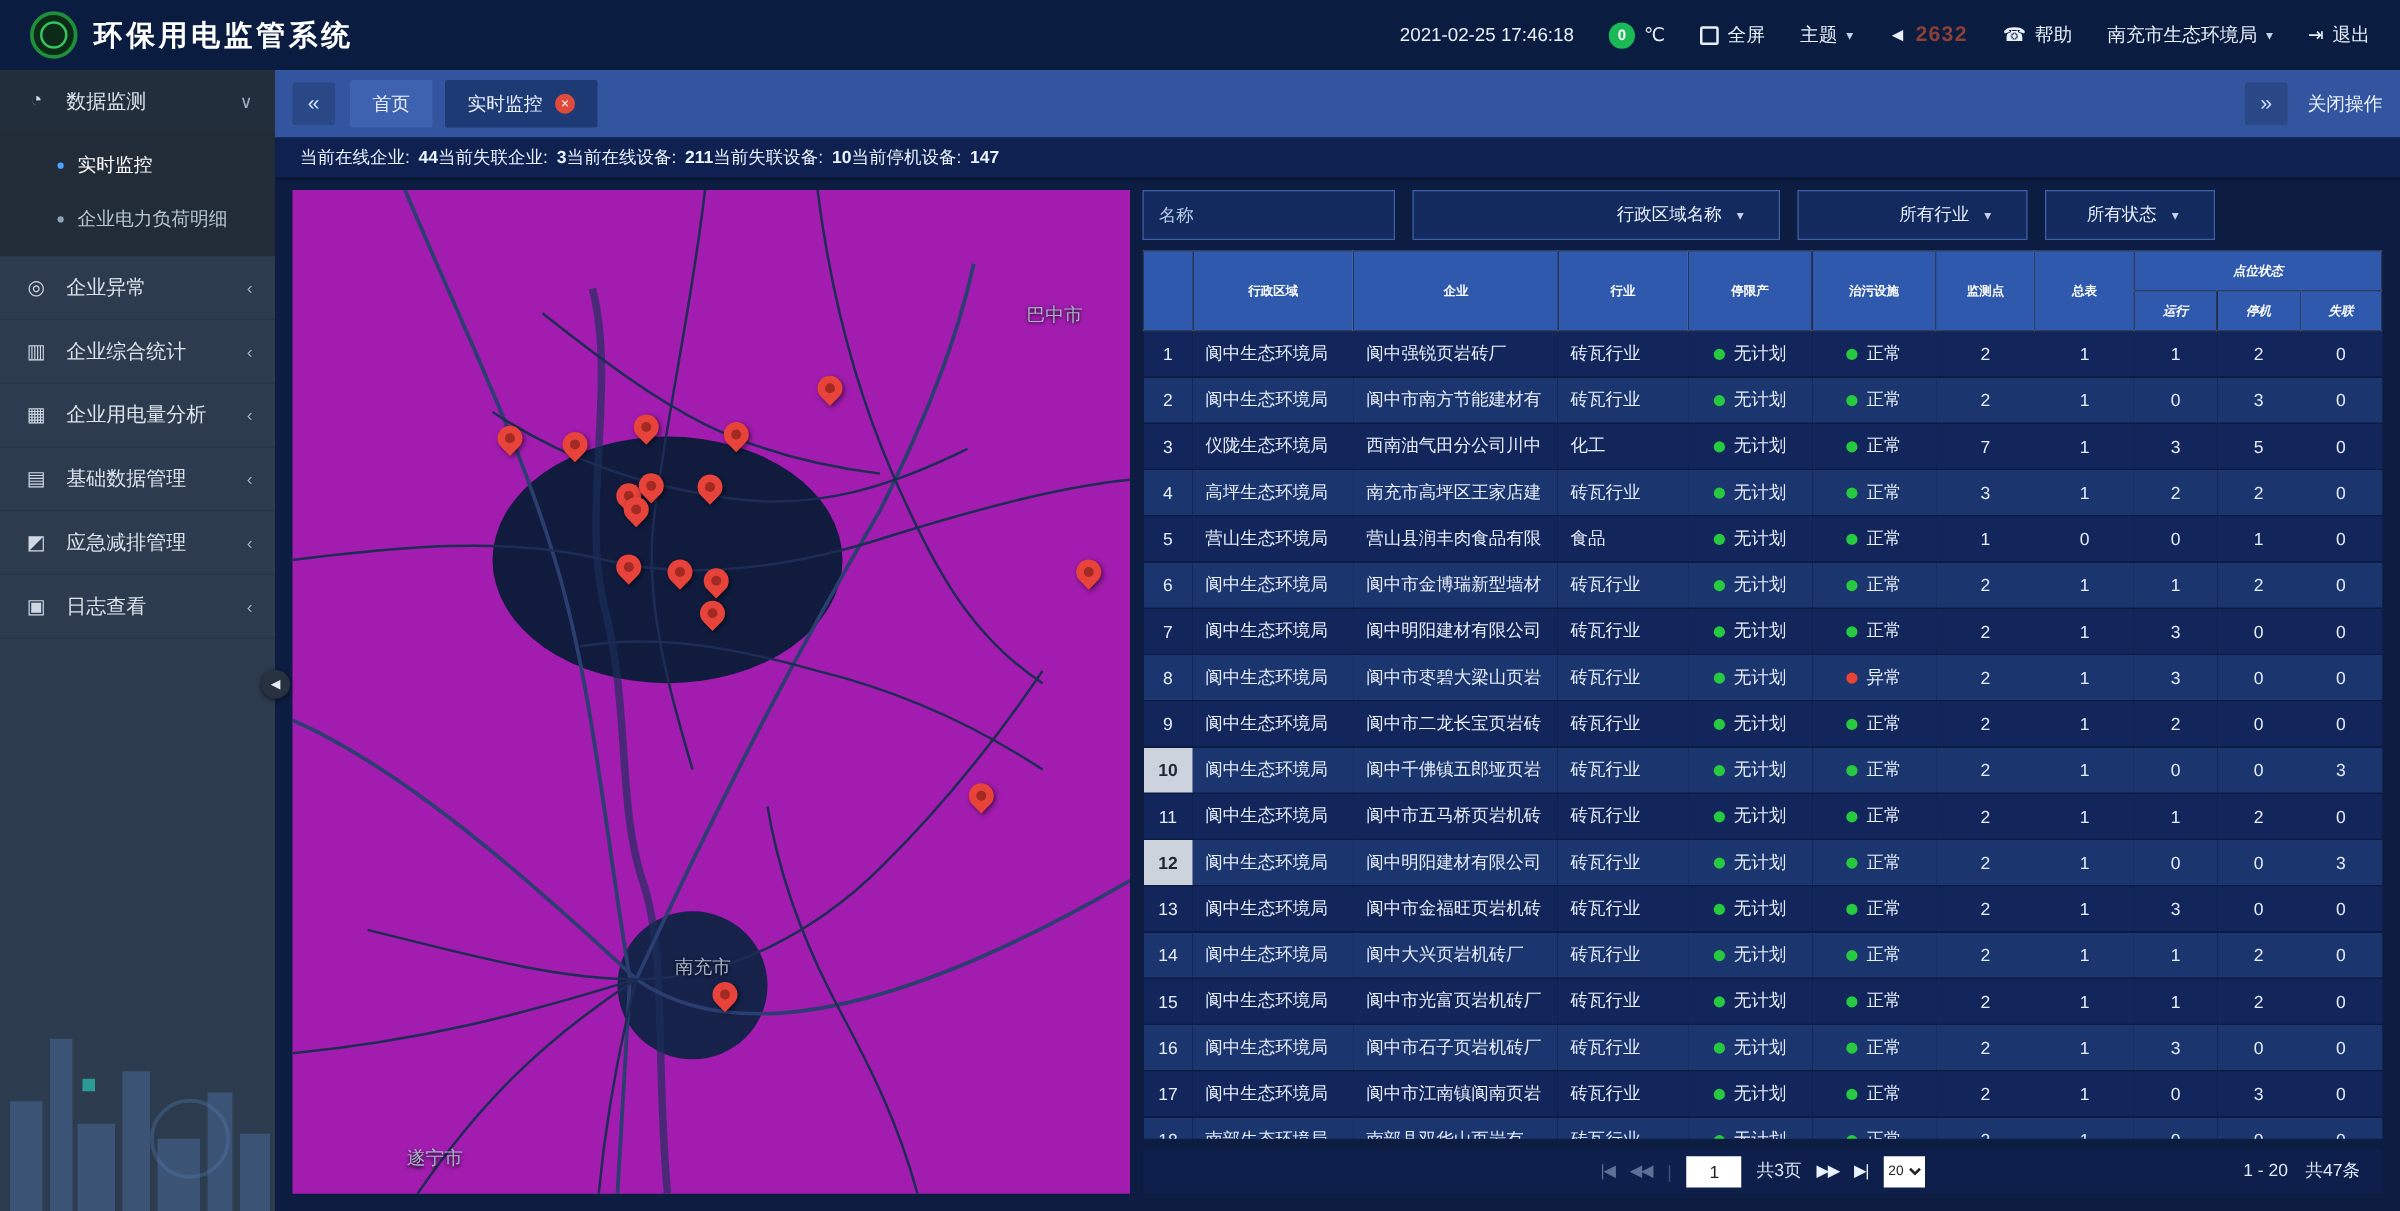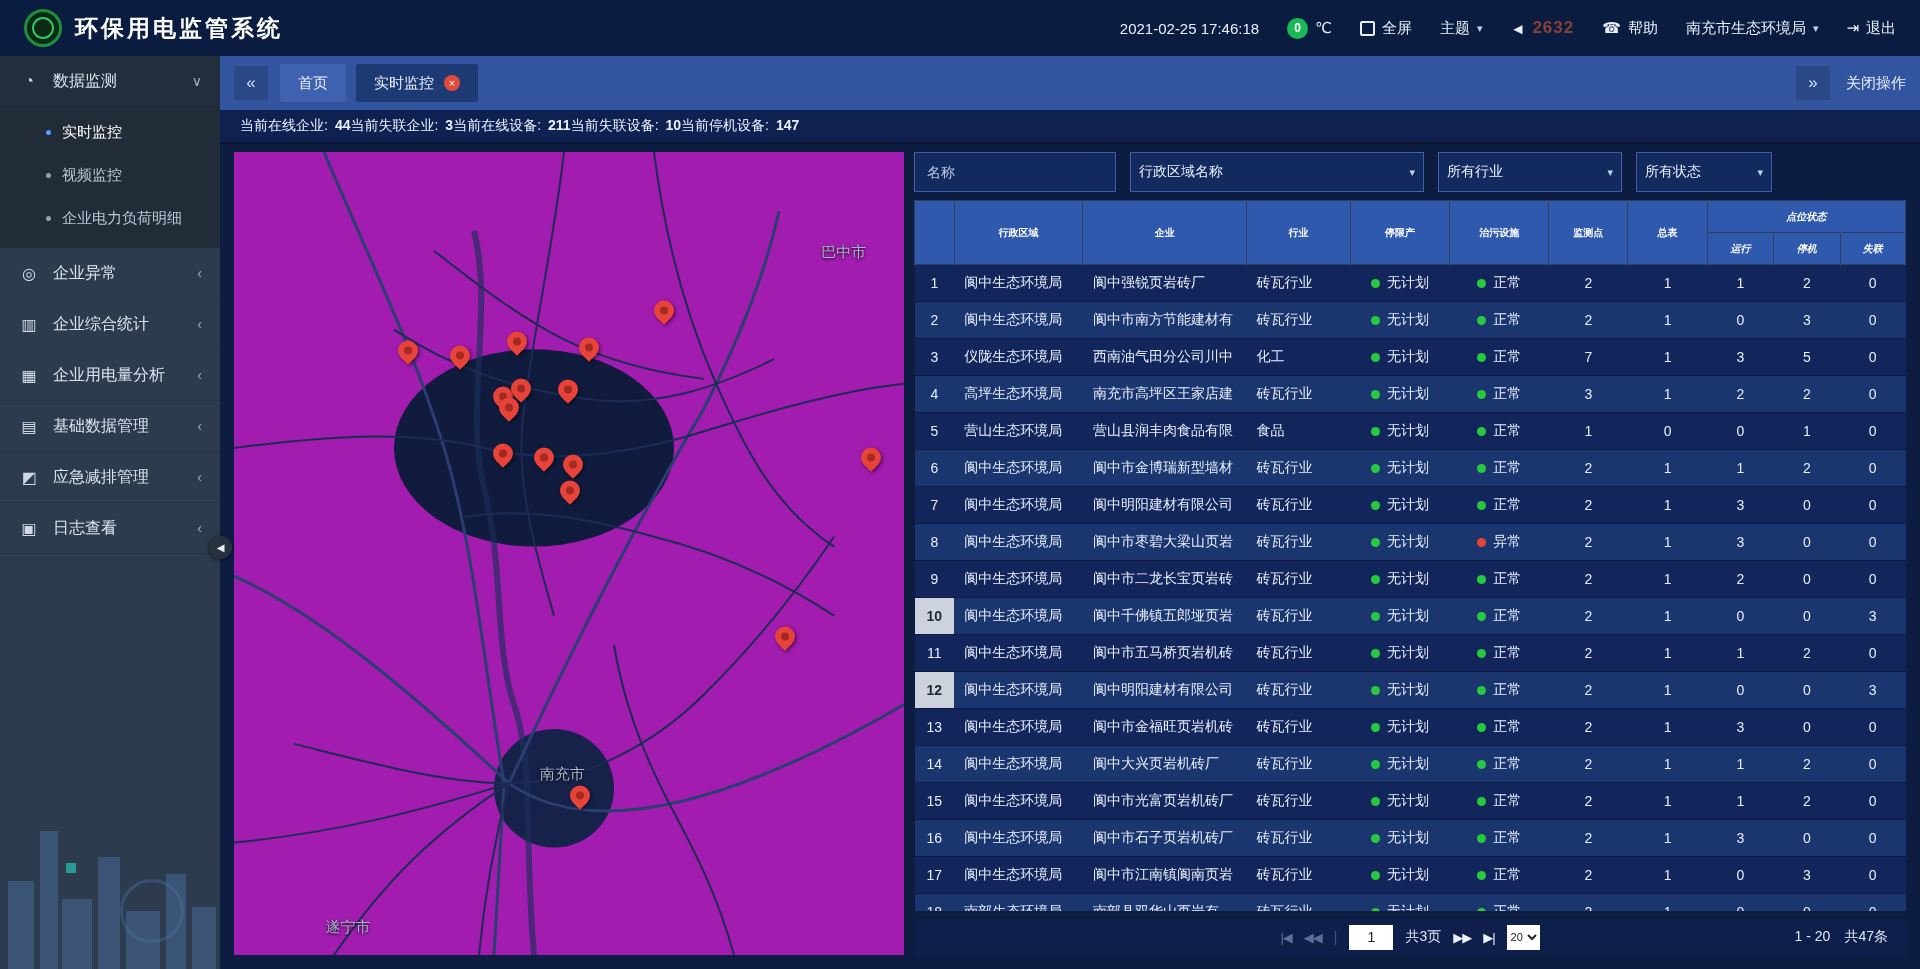--- a/index.html
+++ b/index.html
@@ -69,21 +69,21 @@
   .pin{position:absolute;width:22px;height:30px;transform:translate(-50%,-88%)}
   .pin::before{content:"";position:absolute;left:1px;top:2px;width:20px;height:20px;background:#e8433a;border-radius:50% 50% 50% 0;transform:rotate(-45deg);box-shadow:0 2px 4px rgba(0,0,0,.55)}
   .pin::after{content:"";position:absolute;left:7px;top:8px;width:8px;height:8px;background:#a22a22;border-radius:50%}
   .collapse-handle{position:absolute;left:209px;top:536px;width:23px;height:23px;border-radius:50%;background:#27313f;color:#e6edf6;display:flex;align-items:center;justify-content:center;font-size:10px;cursor:pointer;z-index:6;box-shadow:0 1px 4px rgba(0,0,0,.6)}
 
   
   .right-panel{flex:1;display:flex;flex-direction:column;min-width:0}
   .filter-row{flex:0 0 40px;display:flex;gap:14px;margin-bottom:8px}
   .f-input{width:202px;height:40px;background:#132a5e;border:1px solid #3c5fa6;color:#e8f0ff;padding:0 12px;font-size:14px;font-family:inherit}
   .f-input::placeholder{color:#bccbe8}
-  .f-select{height:40px;background:#132a5e;border:1px solid #3c5fa6;color:#e8f0ff;display:flex;align-items:center;justify-content:space-between;padding:0 8px;font-size:14px;cursor:pointer}
+  .f-select{height:40px;background:#132a5e;border:1px solid #3c5fa6;color:#e8f0ff;display:flex;align-items:center;justify-content:flex-end;padding:0 28px;font-size:14px;cursor:pointer}
   .f-select .chev{margin-left:12px}
   .w-region{width:294px}.w-industry{width:184px}.w-status{width:136px}
 
   .table-wrap{flex:1;overflow:hidden;min-height:0}
   table{width:100%;border-collapse:collapse;table-layout:fixed}
   thead th{background:#2e59ad;color:#fff;font-size:10px;font-weight:bold;height:32px;border:1px solid rgba(255,255,255,.14);white-space:nowrap;overflow:hidden}
   thead th.group,thead th.sub{font-style:italic}
   tbody td{height:37px;font-size:14px;color:#e7eefa;text-align:center;border-bottom:1px solid #0c1c44;overflow:hidden;white-space:nowrap;text-overflow:ellipsis;padding:0 5px}
   tbody tr.odd{background:#13265c}
   tbody tr.even{background:#1b356f}
@@ -156,24 +156,20 @@
               <span class="nav-label">数据监测</span>
               <span class="nav-chevron">∨</span>
             </div>
             <div class="nav-sub">
               <div class="nav-sub-item active">
                 <span class="dot-b"></span>
                 <span>实时监控</span>
               </div>
               <div class="nav-sub-item">
                 <span class="dot-b"></span>
-                <span>视频监控</span>
-              </div>
-              <div class="nav-sub-item">
-                <span class="dot-b"></span>
                 <span>企业电力负荷明细</span>
               </div>
             </div>
           </div>
           <div class="nav-group">
             <div class="nav-group-head">
               <span class="nav-icon">◎</span>
               <span class="nav-label">企业异常</span>
               <span class="nav-chevron">‹</span>
             </div>

